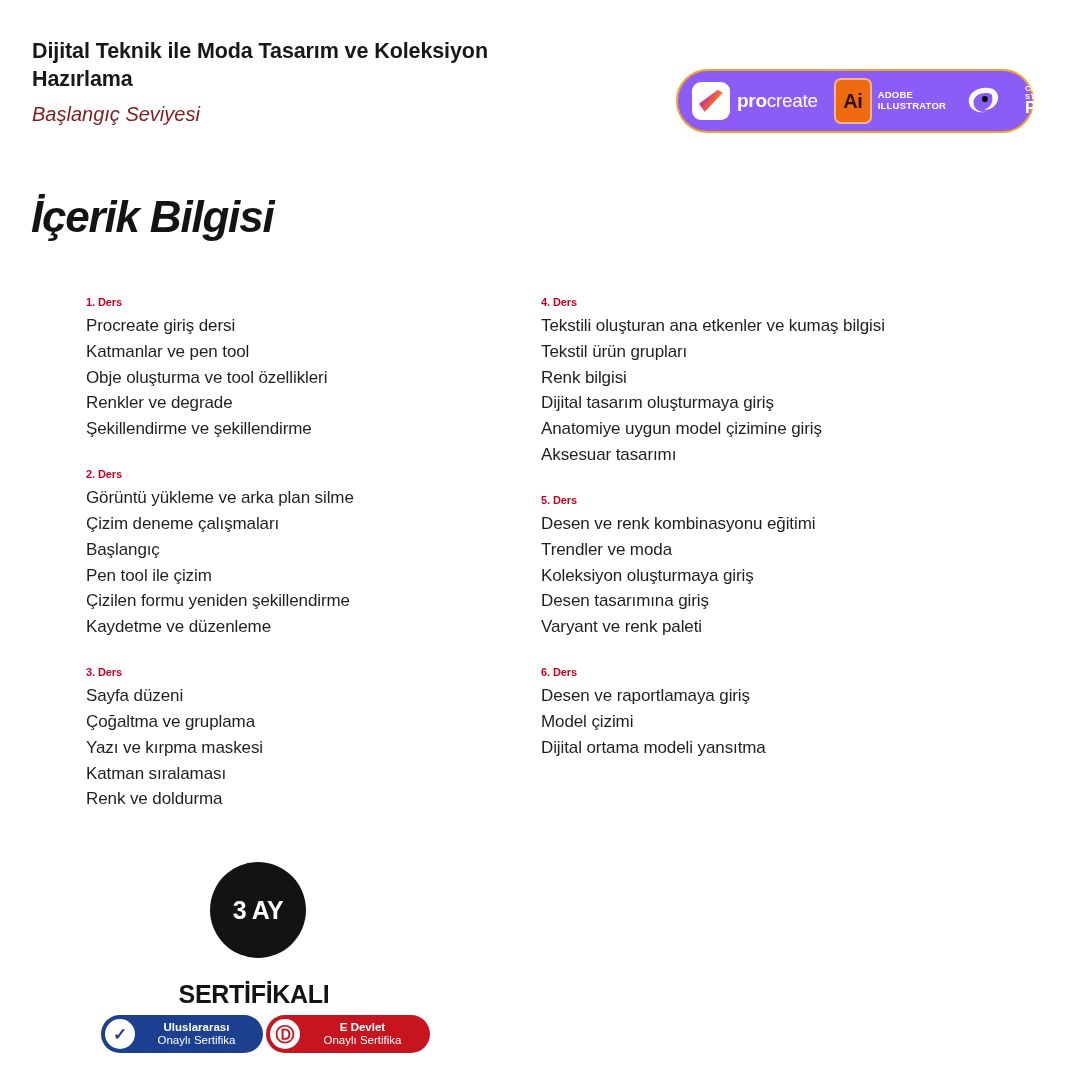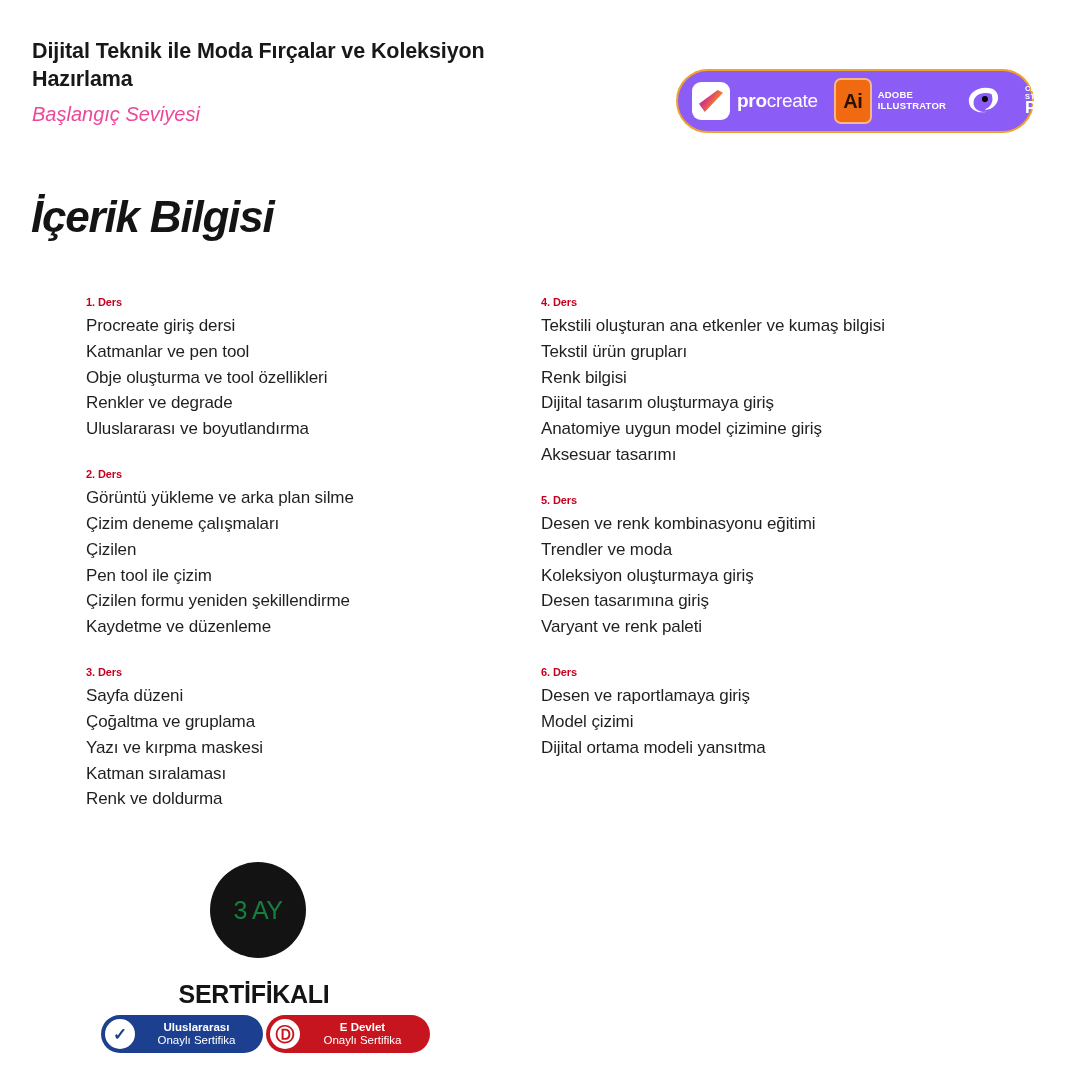--- a/index.html
+++ b/index.html
@@ -28,21 +28,21 @@
     font-size: 21.5px;
     font-weight: bold;
     line-height: 1.28;
     letter-spacing: -0.1px;
     color: #181818;
     margin: 0;
   }
   .course-level {
     font-size: 20px;
     font-style: italic;
-    color: #ec4899;
+    color: #7f1d1d;
     margin-top: 10px;
   }
 
   
   .logo-pill {
     position: absolute;
     top: 69px;
     left: 676px;
     width: 358px;
     height: 64px;
@@ -192,26 +192,26 @@
 
   
   .duration-badge {
     position: absolute;
     top: 862px;
     left: 210px;
     width: 96px;
     height: 96px;
     border-radius: 50%;
     background: #131313;
-    color: #15803d;
+    color: #ffffff;
     display: flex;
     align-items: center;
     justify-content: center;
     font-size: 25px;
-    font-weight: normal;
+    font-weight: bold;
     letter-spacing: -0.5px;
   }
   .cert-text {
     position: absolute;
     top: 980px;
     left: 164px;
     width: 180px;
     text-align: center;
     font-size: 25px;
     font-weight: bold;
@@ -267,21 +267,21 @@
   .seal-text .t2 {
     display: block;
     font-size: 11.5px;
     color: #ffffff;
   }
 </style>
 </head>
 <body>
 
 <div class="header">
-  <div class="course-title">Dijital Teknik ile Moda Fırçalar ve Koleksiyon Hazırlama</div>
+  <div class="course-title">Dijital Teknik ile Moda Tasarım ve Koleksiyon Hazırlama</div>
   <div class="course-level">Başlangıç Seviyesi</div>
 </div>
 
 <div class="logo-pill">
 
   <div class="procreate">
     <div class="pc-square"></div>
     <div class="pc-text"><span>pro</span><span class="light">create</span></div>
   </div>
 
@@ -313,27 +313,27 @@
 
 <div class="columns">
 
   <div class="col left">
     <div class="lesson">
       <div class="lesson-title">1. Ders</div>
       <div class="lesson-item">Procreate  giriş dersi</div>
       <div class="lesson-item">Katmanlar ve pen tool</div>
       <div class="lesson-item">Obje oluşturma ve tool özellikleri</div>
       <div class="lesson-item">Renkler ve degrade</div>
-      <div class="lesson-item">Uluslararası ve boyutlandırma</div>
+      <div class="lesson-item">Şekillendirme ve şekillendirme</div>
     </div>
     <div class="lesson">
       <div class="lesson-title">2. Ders</div>
       <div class="lesson-item">Görüntü yükleme ve arka plan silme</div>
       <div class="lesson-item">Çizim deneme çalışmaları</div>
-      <div class="lesson-item">Çizilen</div>
+      <div class="lesson-item">Başlangıç</div>
       <div class="lesson-item">Pen tool ile çizim</div>
       <div class="lesson-item">Çizilen formu yeniden şekillendirme</div>
       <div class="lesson-item">Kaydetme ve düzenleme</div>
     </div>
     <div class="lesson">
       <div class="lesson-title">3. Ders</div>
       <div class="lesson-item">Sayfa düzeni</div>
       <div class="lesson-item">Çoğaltma ve gruplama</div>
       <div class="lesson-item">Yazı ve kırpma maskesi</div>
       <div class="lesson-item">Katman sıralaması</div>

